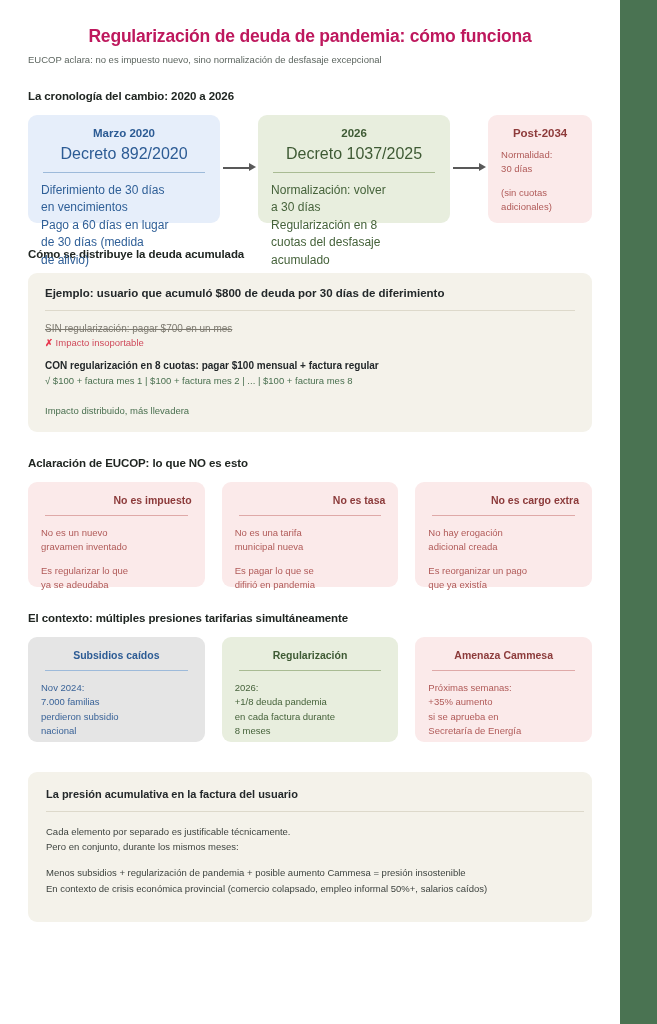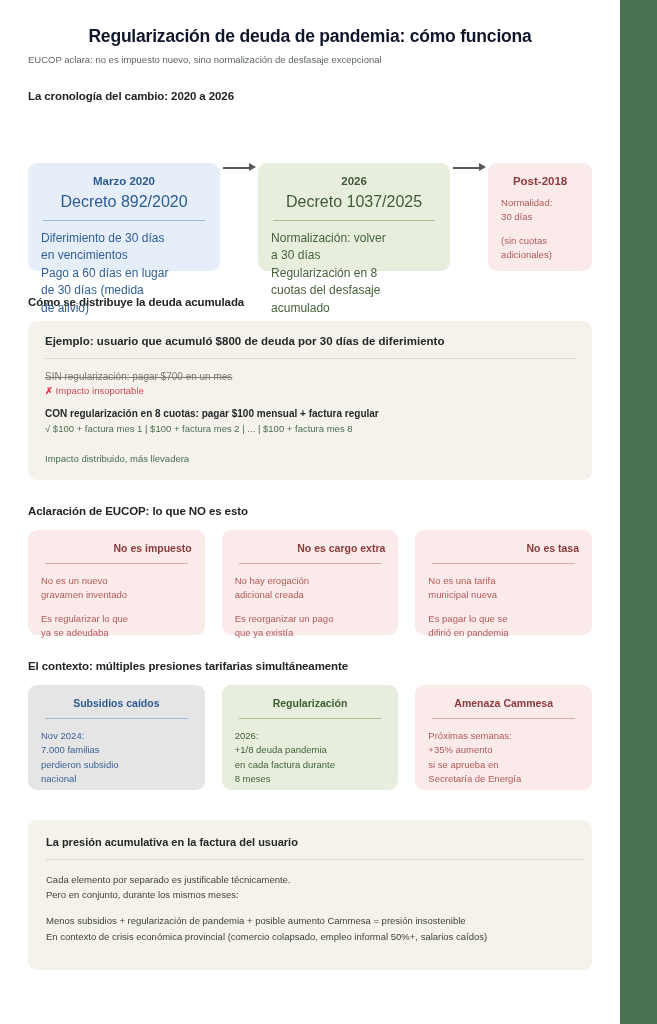--- a/index.html
+++ b/index.html
@@ -21,21 +21,21 @@
     min-height: 1024px;
     background: #ffffff;
     padding: 18px 28px 30px 28px;
   }
 
   
   .title {
     text-align: center;
     font-size: 17.5px;
     font-weight: bold;
-    color: #0f172a;
+    color: #be185d;
     letter-spacing: -0.2px;
     margin-top: 8px;
   }
   .subtitle {
     text-align: left;
     font-size: 9.5px;
     color: #5d6660;
     margin-top: 7px;
   }
 
@@ -51,21 +51,20 @@
   .timeline {
     display: flex;
     align-items: flex-start;
     margin-top: 13px;
   }
   .tl-card {
     border-radius: 9px;
     padding: 12px 13px 10px 13px;
     height: 108px;
     position: relative;
-    margin-top: 48px;
   }
   .tl-card.blue  { background: #e6eefa; width: 205px; }
   .tl-card.green { background: #e8eede; width: 205px; }
   .tl-card.pink  { background: #fbeaea; width: 110px; }
 
   .tl-title {
     text-align: center;
     font-weight: bold;
     font-size: 11.5px;
   }
@@ -271,21 +270,21 @@
 cuotas del desfasaje
 acumulado</div>
       </div>
 
       <div class="arrow">
         <div class="shaft"></div>
         <div class="head"></div>
       </div>
 
       <div class="tl-card pink">
-        <div class="tl-title">Post-2018</div>
+        <div class="tl-title">Post-2034</div>
         <div class="tl-body tl-pink-body">Normalidad:
 30 días</div>
         <div class="tl-body tl-pink-body">(sin cuotas
 adicionales)</div>
       </div>
 
     </div>
 
     <div class="sp-25"></div>
 
@@ -314,35 +313,35 @@
       <div class="card3 c-pink">
         <div class="card3-title">No es impuesto</div>
         <div class="card3-rule"></div>
         <div class="card3-body">No es un nuevo
 gravamen inventado</div>
         <div class="card3-body">Es regularizar lo que
 ya se adeudaba</div>
       </div>
 
       <div class="card3 c-pink">
+        <div class="card3-title">No es tasa</div>
+        <div class="card3-rule"></div>
+        <div class="card3-body">No es una tarifa
+municipal nueva</div>
+        <div class="card3-body">Es pagar lo que se
+difirió en pandemia</div>
+      </div>
+
+      <div class="card3 c-pink">
         <div class="card3-title">No es cargo extra</div>
         <div class="card3-rule"></div>
         <div class="card3-body">No hay erogación
 adicional creada</div>
         <div class="card3-body">Es reorganizar un pago
 que ya existía</div>
-      </div>
-
-      <div class="card3 c-pink">
-        <div class="card3-title">No es tasa</div>
-        <div class="card3-rule"></div>
-        <div class="card3-body">No es una tarifa
-municipal nueva</div>
-        <div class="card3-body">Es pagar lo que se
-difirió en pandemia</div>
       </div>
     </div>
 
     <div class="sp-25"></div>
 
     <div class="section-heading">El contexto: múltiples presiones tarifarias simultáneamente</div>
 
     <div class="cards3">
       <div class="card3 c-blue">
         <div class="card3-title">Subsidios caídos</div>

